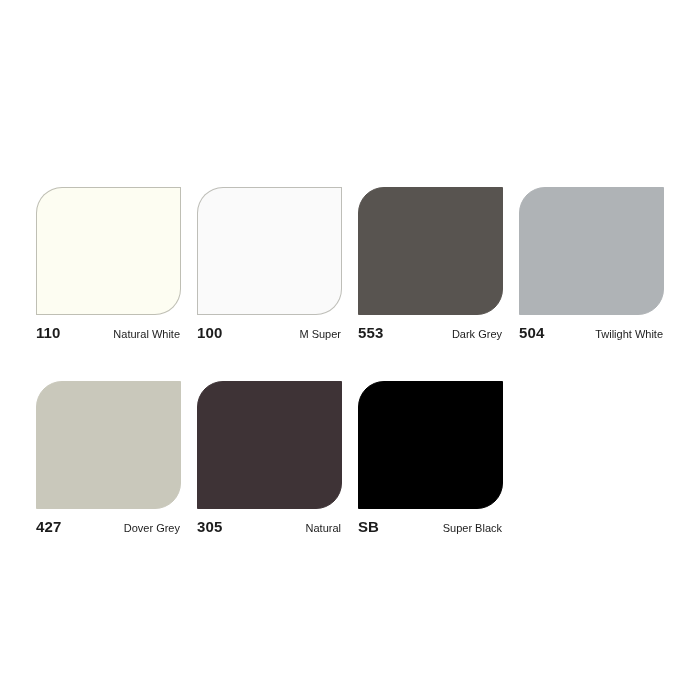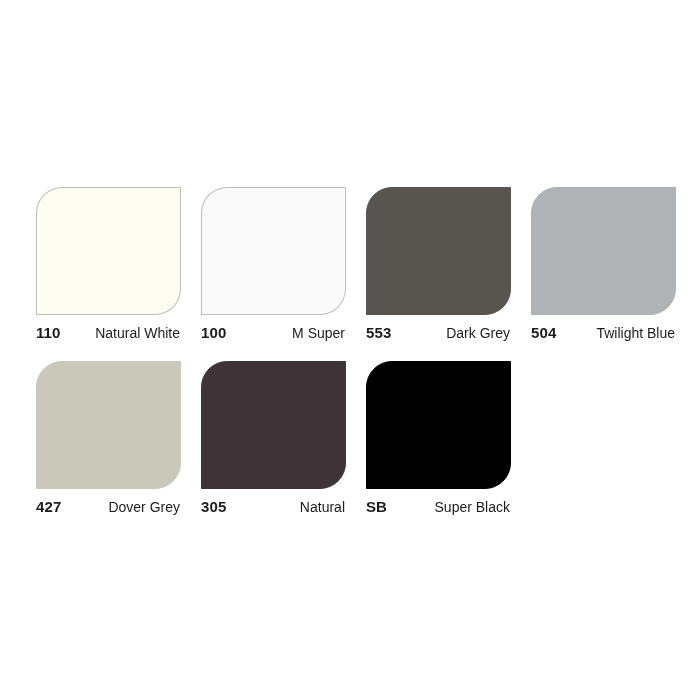--- a/index.html
+++ b/index.html
@@ -19,21 +19,20 @@
     left: 36px;
     top: 187px;
     width: 628px;
   }
 
   .swatch-grid {
     display: grid;
     grid-template-columns: repeat(4, 145px);
     column-gap: 16px;
     row-gap: 40px;
-    gap: 20px;
   }
 
   .swatch-cell {
     width: 145px;
   }
 
   .swatch-chip {
     width: 145px;
     height: 128px;
     border-radius: 26px 0 26px 0;
@@ -51,21 +50,21 @@
 
   .swatch-code {
     font-size: 15px;
     font-weight: bold;
     color: #1c1c1c;
     letter-spacing: 0.1px;
     white-space: nowrap;
   }
 
   .swatch-name {
-    font-size: 14px;
+    font-size: 11px;
     font-weight: normal;
     color: #1c1c1c;
     white-space: nowrap;
     text-align: right;
   }
 </style>
 </head>
 <body>
 
 <div id="swatch-chart">
@@ -93,21 +92,21 @@
       <div class="swatch-caption">
         <span class="swatch-code">553</span>
         <span class="swatch-name">Dark Grey</span>
       </div>
     </div>
 
     <div class="swatch-cell">
       <div class="swatch-chip" style="background-color: rgb(175, 179, 182); border: 1px solid rgb(175, 179, 182);"></div>
       <div class="swatch-caption">
         <span class="swatch-code">504</span>
-        <span class="swatch-name">Twilight Blue</span>
+        <span class="swatch-name">Twilight White</span>
       </div>
     </div>
 
     <div class="swatch-cell">
       <div class="swatch-chip" style="background-color: rgb(201, 200, 187); border: 1px solid rgb(201, 200, 187);"></div>
       <div class="swatch-caption">
         <span class="swatch-code">427</span>
         <span class="swatch-name">Dover Grey</span>
       </div>
     </div>

